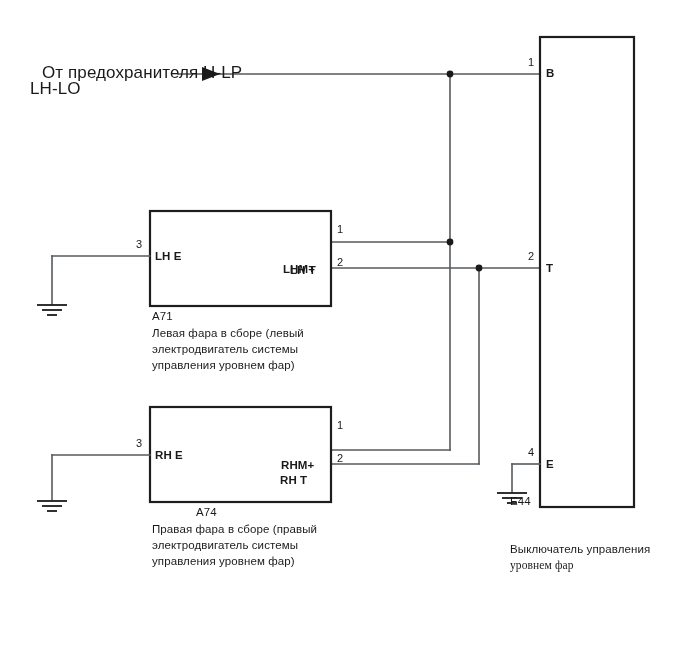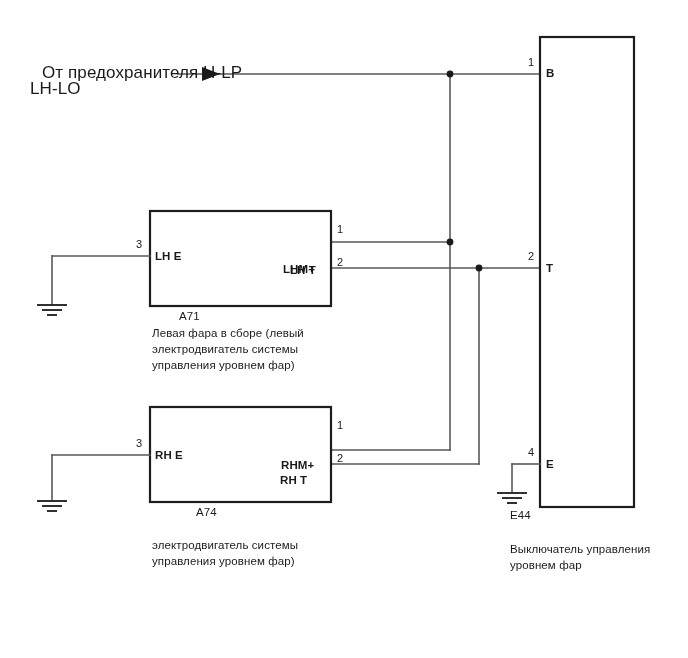--- a/index.html
+++ b/index.html
@@ -146,44 +146,45 @@
 
   <div class="lbl lbl-pin" style="left:136px; top:237px;">3</div>
   <div class="lbl lbl-term" style="left:155px; top:249px;">LH E</div>
 
   <div class="lbl lbl-pin" style="left:337px; top:222px;">1</div>
   <div class="lbl lbl-term" style="left:290px; top:229px;margin-top:34px;">LH T</div>
 
   <div class="lbl lbl-pin" style="left:337px; top:255px;">2</div>
   <div class="lbl lbl-term" style="left:283px; top:262px;text-align:center;">LHM+</div>
 
-  <div class="lbl lbl-ref" style="left:152px; top:309px;margin-left:27px;">A71</div>
+  <div class="lbl lbl-ref" style="left:152px; top:309px;">A71</div>
   <div class="lbl lbl-desc" style="left:152px; top:326px;">Левая фара в сборе (левый</div>
   <div class="lbl lbl-desc" style="left:152px; top:342px;">электродвигатель системы</div>
   <div class="lbl lbl-desc" style="left:152px; top:358px;">управления уровнем фар)</div>
 
   <div class="lbl lbl-pin" style="left:136px; top:436px;">3</div>
   <div class="lbl lbl-term" style="left:155px; top:448px;">RH E</div>
 
   <div class="lbl lbl-pin" style="left:337px; top:418px;">1</div>
   <div class="lbl lbl-term" style="left:280px; top:425px;margin-top:48px;">RH T</div>
 
   <div class="lbl lbl-pin" style="left:337px; top:451px;">2</div>
   <div class="lbl lbl-term" style="left:281px; top:458px;">RHM+</div>
 
   <div class="lbl lbl-ref" style="left:152px; top:505px;margin-left:44px;">A74</div>
+  <div class="lbl lbl-desc" style="left:152px; top:522px;">Правая фара в сборе (правый</div>
   <div class="lbl lbl-desc" style="left:152px; top:538px;">электродвигатель системы</div>
   <div class="lbl lbl-desc" style="left:152px; top:554px;">управления уровнем фар)</div>
 
   <div class="lbl lbl-pin" style="left:528px; top:55px;">1</div>
   <div class="lbl lbl-term" style="left:546px; top:66px;">B</div>
 
   <div class="lbl lbl-pin" style="left:528px; top:249px;">2</div>
   <div class="lbl lbl-term" style="left:546px; top:261px;">T</div>
 
   <div class="lbl lbl-pin" style="left:528px; top:445px;">4</div>
   <div class="lbl lbl-term" style="left:546px; top:457px;">E</div>
 
-  <div class="lbl lbl-ref" style="left:510px; top:508px;text-align:center;">E44</div>
+  <div class="lbl lbl-ref" style="left:510px; top:494px;text-align:center;">E44</div>
   <div class="lbl lbl-desc" style="left:510px; top:542px;">Выключатель управления</div>
-  <div class="lbl lbl-desc" style="left:510px; top:558px;">уровнем фар</div>
+  <div class="lbl lbl-desc" style="left:510px; top:558px;font-family:Liberation Serif, serif;">уровнем фар</div>
 
 </div>
 
 </body></html>

